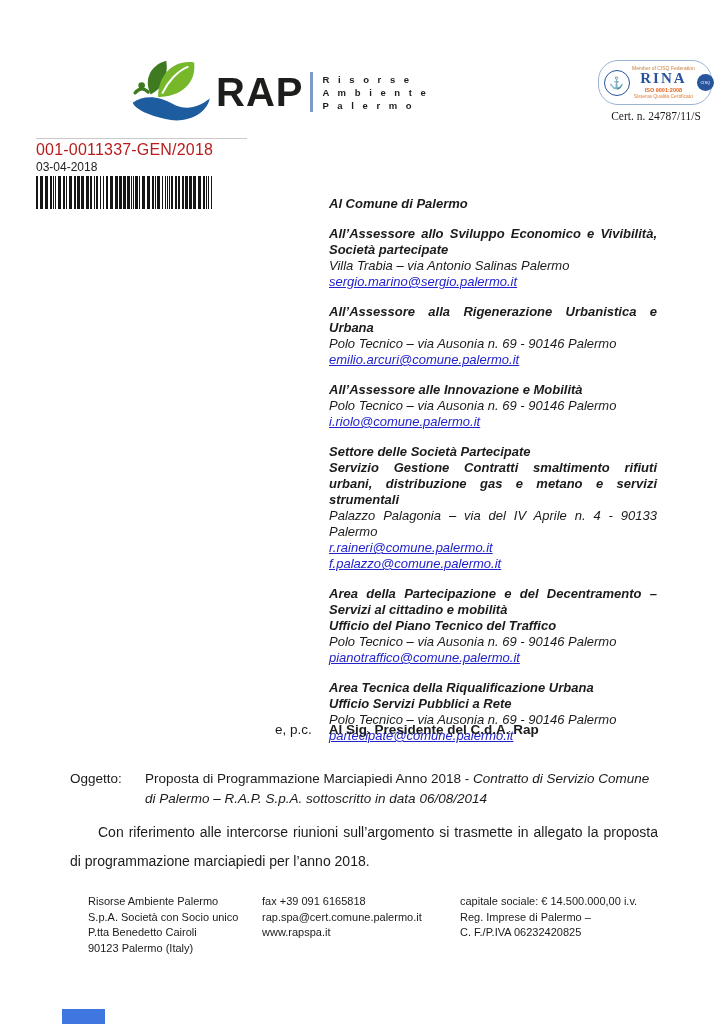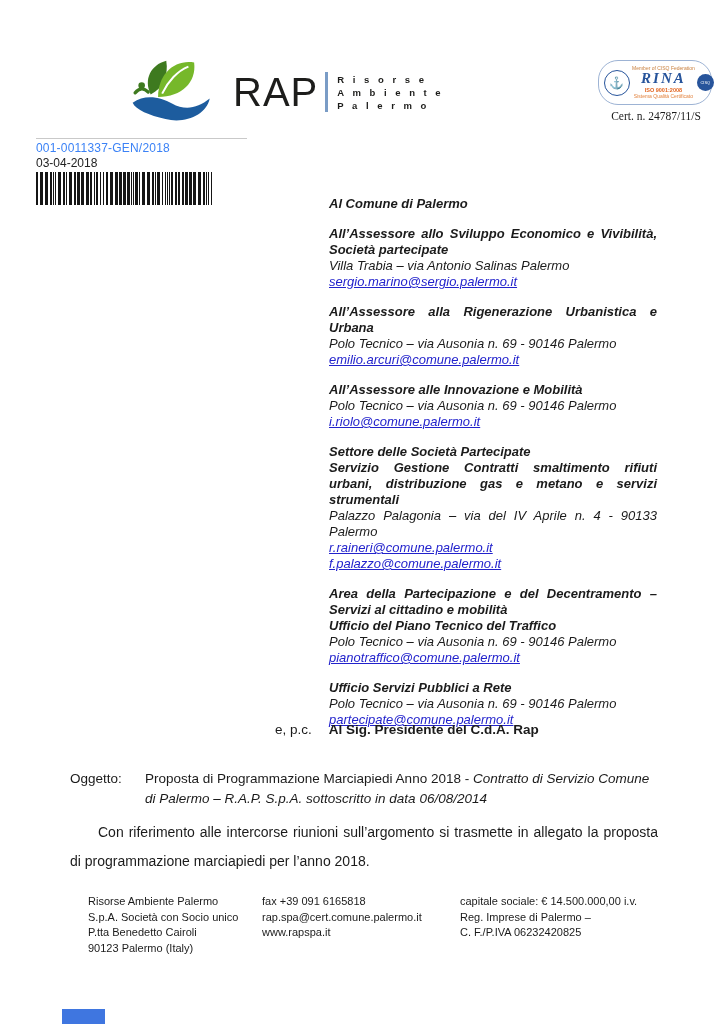--- a/index.html
+++ b/index.html
@@ -6,46 +6,46 @@
   html,body { background:#888; }
   .page {
     position:relative; width:723px; height:1024px; margin:0 auto;
     background:#ffffff; overflow:hidden;
     font-family:"Liberation Sans", sans-serif; color:#1b1b1b;
   }
 
   
   .logo { position:absolute; left:131px; top:55px; height:74px; display:flex; align-items:center; }
   .logo-mark { width:82px; height:72px; flex:0 0 auto; }
-  .logo-word { font-size:40px; font-weight:400; letter-spacing:1px; color:#1d1d1b; margin-left:20px; line-height:1; }
+  .logo-word { font-size:40px; font-weight:700; letter-spacing:1px; color:#1d1d1b; margin-left:3px; line-height:1; }
   .logo-sep { width:3px; height:40px; background:#7a9cc6; margin:0 9px 0 7px; }
   .logo-tag { font-size:9.5px; font-weight:700; letter-spacing:3px; color:#1d1d1b; line-height:13px; }
 
   
   .rina { position:absolute; left:598px; top:60px; width:116px; text-align:center; }
   .rina-box {
     width:114px; height:45px; border:1.5px solid #9db3d4; border-radius:20px;
     display:flex; align-items:center; padding:2px 5px; background:#fff;
   }
   .rina-emblem { width:26px; height:26px; border:1.3px solid #27549b; border-radius:50%;
     display:flex; align-items:center; justify-content:center; color:#27549b; font-size:12px; flex:0 0 auto; }
   .rina-mid { flex:1; text-align:center; line-height:1.15; padding:0 2px; }
   .rina-member { font-size:5px; color:#c9813f; white-space:nowrap; }
-  .rina-name { font-family:"Liberation Serif", serif; font-weight:700; font-size:15px; letter-spacing:2px; color:#27549b; line-height:1.05;font-style:italic; }
+  .rina-name { font-family:"Liberation Serif", serif; font-weight:700; font-size:15px; letter-spacing:2px; color:#27549b; line-height:1.05; }
   .rina-iso { font-size:5.5px; font-weight:700; color:#e2641e; white-space:nowrap; }
   .rina-sub { font-size:5px; color:#e2833f; white-space:nowrap; }
   .rina-disc { width:17px; height:17px; border-radius:50%; background:#27549b; color:#fff;
     font-size:4px; display:flex; align-items:center; justify-content:center; flex:0 0 auto; }
   .rina-cert { margin-top:5px; font-family:"Liberation Serif", serif; font-size:11.5px; color:#1b1b1b; }
 
   
   .reg { position:absolute; left:36px; top:136px; width:215px; }
   .reg-line1 { font-size:14.5px; color:#222; }
   .reg-rule { height:1px; background:#c9c9c9; width:211px; margin:2px 0 2px 0; }
-  .reg-protocol { font-size:12px; color:#3b82f6; letter-spacing:0.2px; }
+  .reg-protocol { font-size:16px; color:#b91c1c; letter-spacing:0.2px; }
   .reg-date { font-size:12px; color:#222; margin-top:1px; }
   .barcode { margin-top:2px; width:178px; height:33px; display:flex; align-items:stretch; }
   .barcode span { display:block; background:#151515; height:100%; }
 
   
   .recipients { position:absolute; left:329px; top:156px; width:328px;
     font-size:13px; line-height:16px; font-style:italic;margin-top:40px; }
   .recipients p { text-align:justify; }
   .r-main { font-weight:700; margin-bottom:14px; }
   .entry { margin-bottom:14px; }
@@ -200,20 +200,21 @@
     </div>
 
     <div class="entry">
       <p class="b">Area della Partecipazione e del Decentramento – Servizi al cittadino e mobilità</p>
       <p class="b">Ufficio del Piano Tecnico del Traffico</p>
       <p>Polo Tecnico – via Ausonia n. 69 - 90146 Palermo</p>
       <p><a class="mail">pianotraffico@comune.palermo.it</a></p>
     </div>
 
     <div class="entry">
+      <p class="b">Area Tecnica della Riqualificazione Urbana</p>
       <p class="b">Ufficio Servizi Pubblici a Rete</p>
       <p>Polo Tecnico – via Ausonia n. 69 - 90146 Palermo</p>
       <p><a class="mail">partecipate@comune.palermo.it</a></p>
     </div>
   </div>
 
   <div class="cc">
     <span class="cc-prefix">e, p.c.</span><span class="cc-text">Al Sig. Presidente del C.d.A. Rap</span>
   </div>
 

